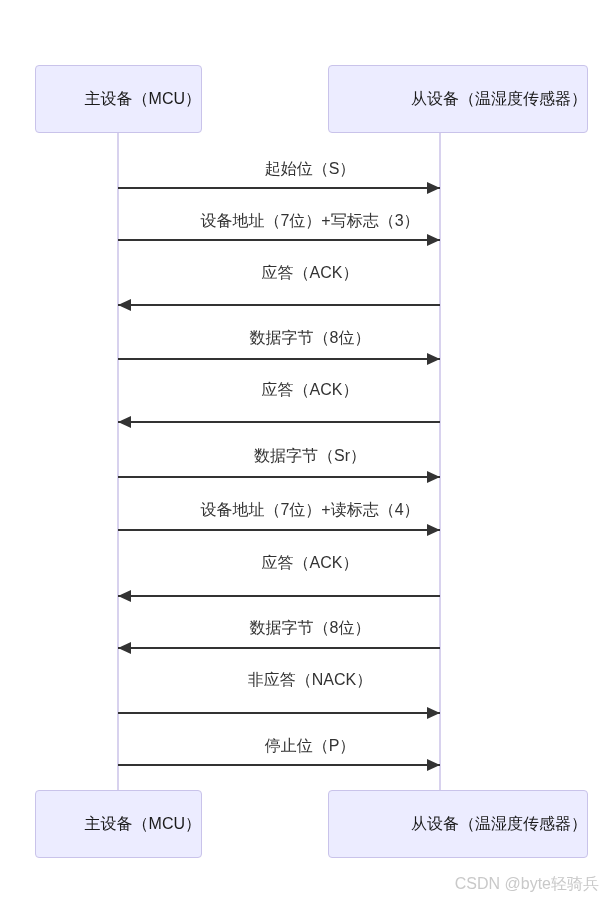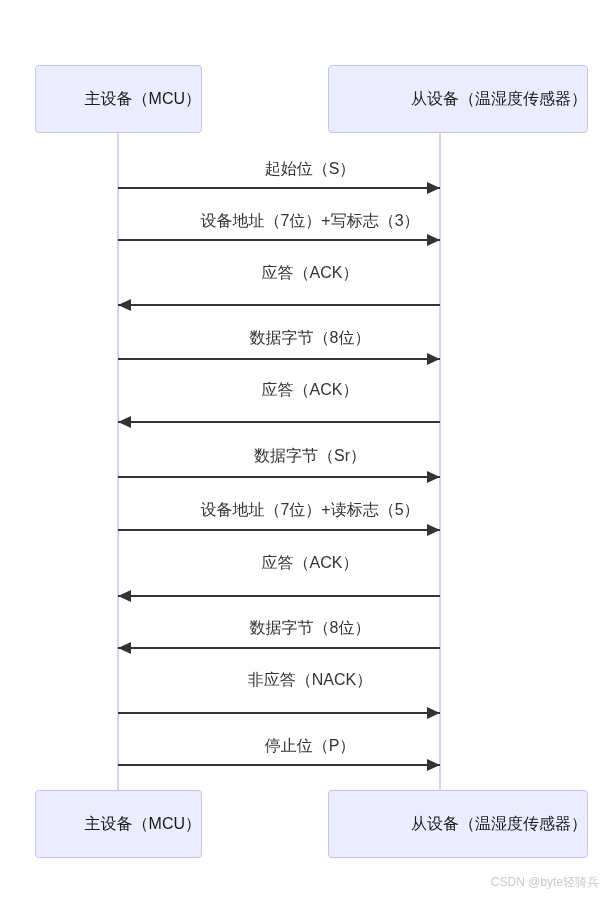--- a/index.html
+++ b/index.html
@@ -67,21 +67,21 @@
   }
   .msg-line.dir-left .arrowhead {
     left: 0;
     border-right: 13px solid #333333;
   }
 
   
   .watermark {
     position: absolute;
     right: 6px; top: 874px;
-    font-size: 12px;
+    font-size: 16px;
     color: #C9C9C9;
     z-index: 3;
   }
 </style>
 </head>
 <body>
 
 <div class="diagram">
 
   <div class="lifeline lifeline-master"></div>
@@ -117,21 +117,21 @@
   <div class="msg-label" style="top:380px">应答（ACK）</div>
   <div class="msg-line dir-left" style="top:421px">
       <i class="arrowhead"></i>
     </div>
 
   <div class="msg-label" style="top:446px">数据字节（Sr）</div>
   <div class="msg-line dir-right" style="top:476px">
       <i class="arrowhead"></i>
     </div>
 
-  <div class="msg-label" style="top:500px">设备地址（7位）+读标志（5）</div>
+  <div class="msg-label" style="top:500px">设备地址（7位）+读标志（4）</div>
   <div class="msg-line dir-right" style="top:529px">
       <i class="arrowhead"></i>
     </div>
 
   <div class="msg-label" style="top:553px">应答（ACK）</div>
   <div class="msg-line dir-left" style="top:595px">
       <i class="arrowhead"></i>
     </div>
 
   <div class="msg-label" style="top:618px">数据字节（8位）</div>

